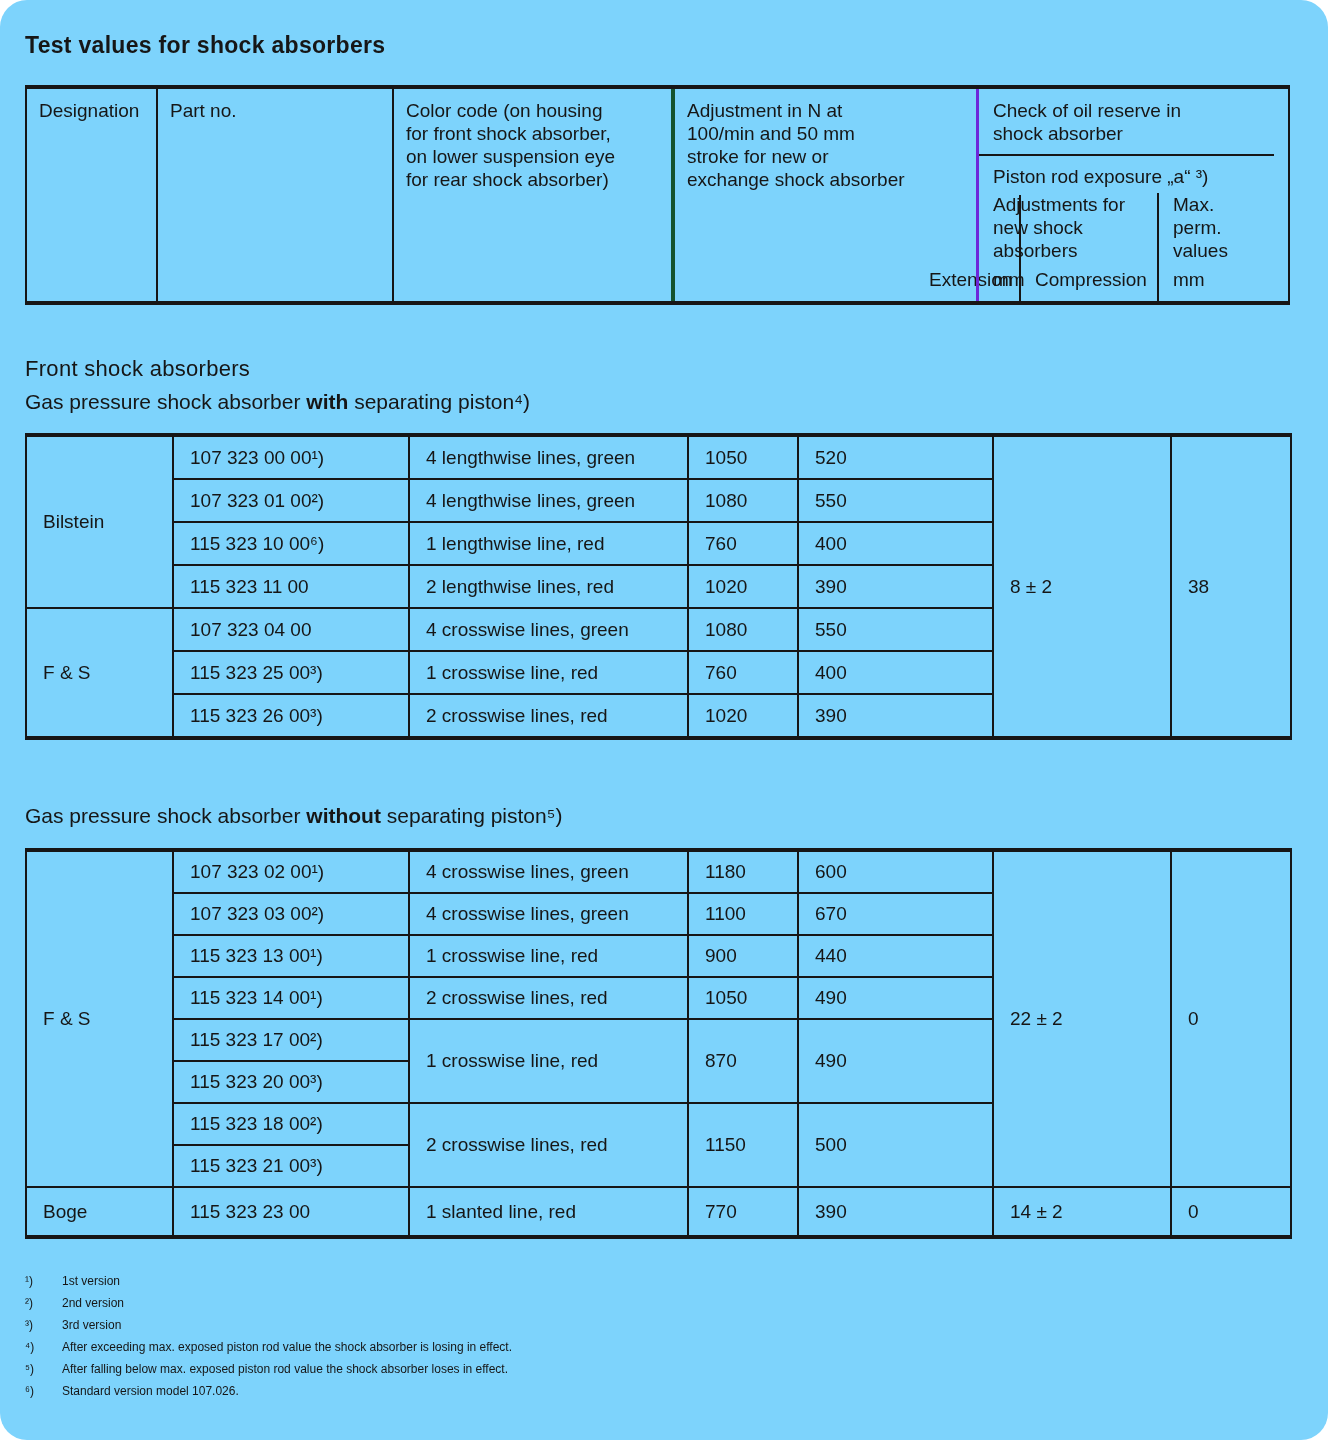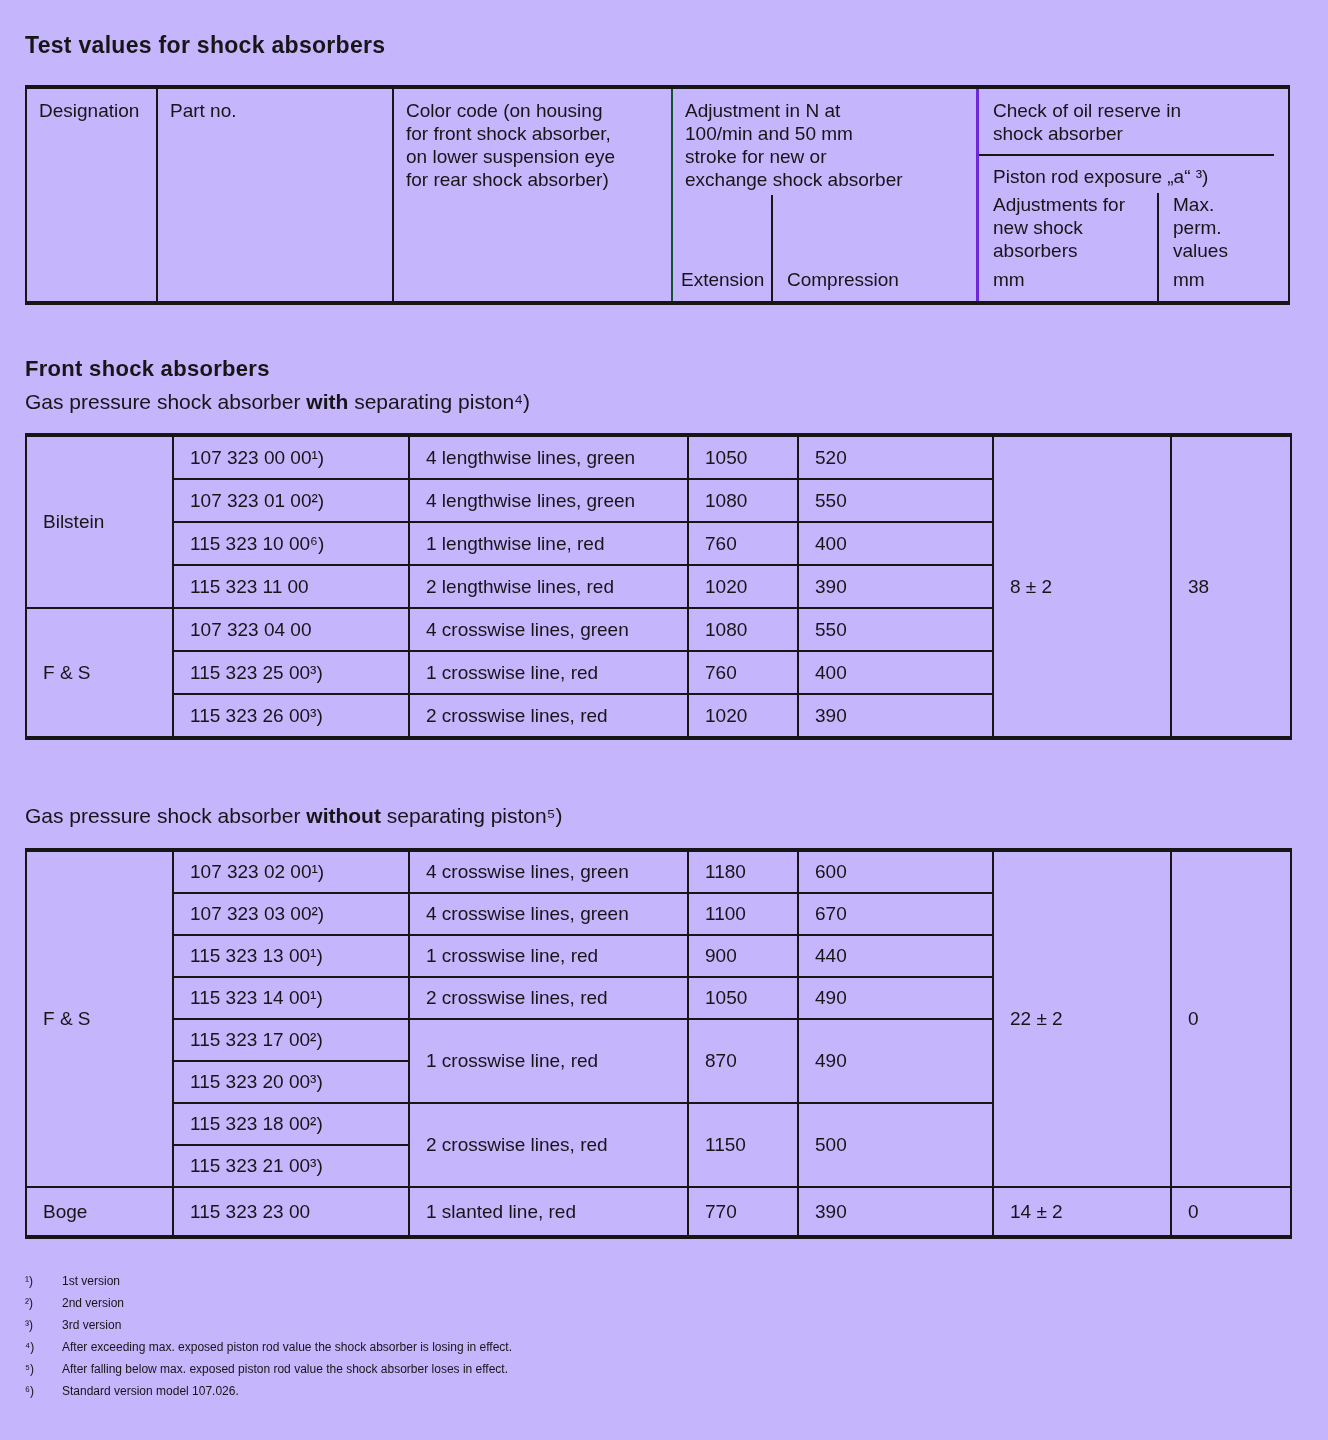--- a/index.html
+++ b/index.html
@@ -1,44 +1,45 @@
 <!DOCTYPE html>
 <html><head>
 <meta charset="utf-8">
 <style>
   html,body { margin:0; padding:0; background:#ffffff; }
   .page {
-    position:relative; width:1328px; height:1440px; background:#c4b5fd;
+    position:relative; width:1328px; height:1440px; background:#7dd3fc;
     font-family:"Liberation Sans","DejaVu Sans",sans-serif; color:#161616;
     overflow:hidden;
+    border-radius:27px;
   }
   .abs { position:absolute; }
 
   
   #page-title { left:25px; top:32px; font-size:23px; font-weight:bold; letter-spacing:0.3px; }
-  #front-heading { left:25px; top:356px; font-size:22px; font-weight:bold; letter-spacing:0.3px; }
+  #front-heading { left:25px; top:356px; font-size:22px; font-weight:normal; letter-spacing:0.3px; }
   .subheading { left:25px; font-size:21px; }
   #sub-with { top:390px; }
   #sub-without { top:804px; }
   .subheading b { font-weight:bold; }
 
   
   #header-table {
     left:25px; top:85px; width:1265px; height:220px; box-sizing:border-box;
     border-top:4px solid #161616; border-bottom:4px solid #161616;
     border-left:2px solid #161616; border-right:2px solid #161616;
     display:flex; font-size:19px; line-height:23px;
   }
   .hcell { box-sizing:border-box; }
   .hpad { padding:10px 10px 0 12px; }
   #hc-designation { width:129px; }
   #hc-partno { width:236px; border-left:2px solid #161616; }
   #hc-colorcode { width:279px; border-left:2px solid #161616; }
   #hc-colorcode .hpad div { width:216px; }
-  #hc-adjustment { width:305px; border-left:2px solid #14532d; display:flex; flex-direction:column; }
+  #hc-adjustment { width:305px; border-left:4px solid #14532d; display:flex; flex-direction:row; }
   #hc-adjustment .adj-text { width:224px; }
   .adj-bottom { margin-top:auto; height:106px; display:flex; }
   .adj-ext { width:98px; box-sizing:border-box; display:flex; align-items:flex-end; padding:0 0 10px 8px; }
   .adj-comp { flex:1; box-sizing:border-box; border-left:2px solid #161616; display:flex; align-items:flex-end; padding:0 0 10px 14px; }
   #hc-oilcheck { width:298px; border-left:3px solid #6d28d9; display:flex; flex-direction:column; }
   .oil-top { box-sizing:border-box; height:67px; border-bottom:2px solid #161616; padding:10px 10px 0 14px; }
   .oil-top div { width:205px; }
   .oil-piston { padding:9px 10px 0 14px; }
   .oil-cols { flex:1; display:flex; margin-top:5px; }
   .oil-col { box-sizing:border-box; display:flex; flex-direction:column; padding:0 12px 10px 14px; }

